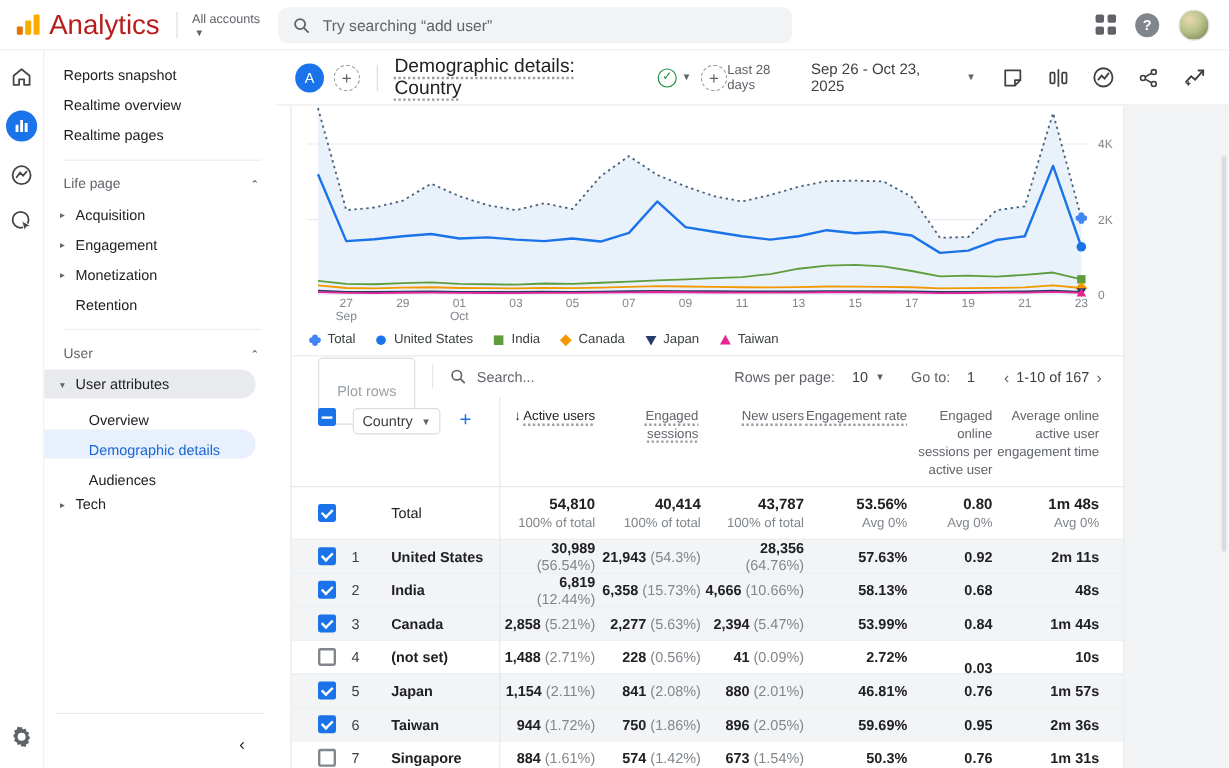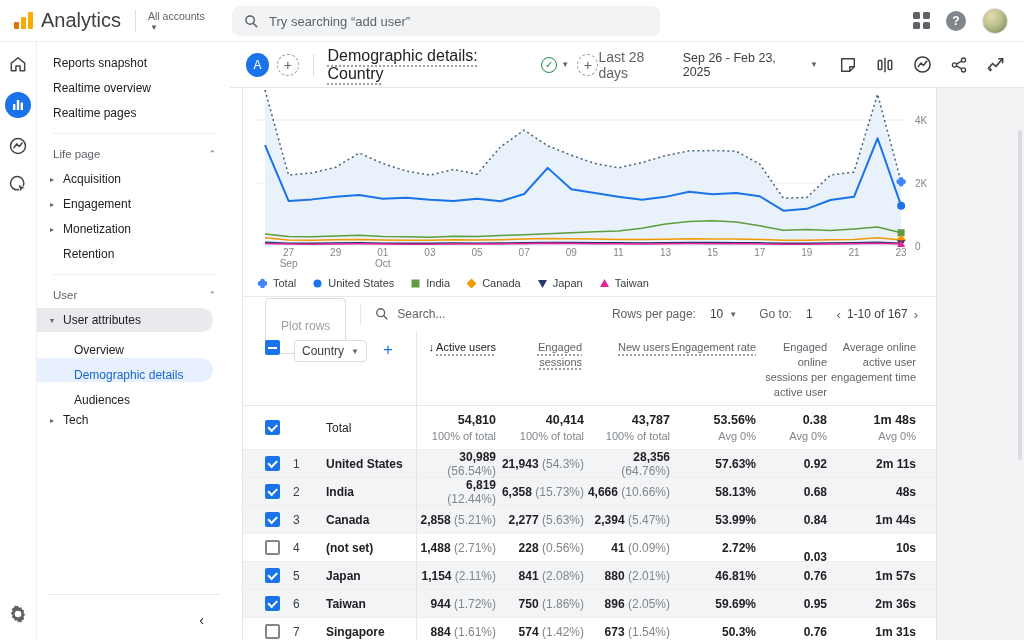--- a/index.html
+++ b/index.html
@@ -7,21 +7,21 @@
     font-family:"Liberation Sans","DejaVu Sans",sans-serif; color:#202124; }
   .app{width:1024px;height:640px;display:flex;flex-direction:column;position:relative;}
 
   
   .topbar{height:42px;display:flex;align-items:center;flex:none;background:#fff;border-bottom:1px solid #eceef0;padding-left:14px;position:relative;z-index:5;}
   .logo{display:flex;align-items:flex-end;gap:2px;margin-right:8px;}
   .logo .b{width:5px;border-radius:1px;background:#f9ab00;}
   .logo .b1{height:7px;background:#e37400;}
   .logo .b2{height:12px;}
   .logo .b3{height:17px;}
-  .brand-name{font-size:20px;color:#404040;margin-right:14px;}
+  .brand-name{font-size:23px;color:#b91c1c;margin-right:14px;}
   .vsep{width:1px;height:22px;background:#dadce0;margin-right:12px;}
   .accounts{display:flex;flex-direction:column;align-items:flex-start;background:none;border:none;cursor:pointer;font-family:inherit;}
   .accounts .lbl{font-size:10.5px;color:#5f6368;}
   .accounts .caret{font-size:8px;color:#5f6368;margin-top:1px;margin-left:2px;}
   .searchbar{position:absolute;left:232px;top:6px;width:428px;height:30px;background:#f1f3f4;border-radius:8px;display:flex;align-items:center;padding:0 12px;gap:10px;}
   .searchbar .ph{font-size:13px;color:#5f6368;}
   .top-actions{margin-left:auto;display:flex;align-items:center;gap:16px;padding-right:16px;}
   .appgrid{display:grid;grid-template-columns:7px 7px;grid-gap:3px;}
   .appgrid span{width:7px;height:7px;background:#5f6368;border-radius:1.5px;}
   .help{width:20px;height:20px;border-radius:50%;background:#80868b;color:#fff;font-size:12px;display:flex;align-items:center;justify-content:center;font-weight:700;}
@@ -53,21 +53,21 @@
   .main{flex:1;display:flex;flex-direction:column;min-width:0;}
   .report-header{height:46px;flex:none;border-bottom:1px solid #e4e6e8;display:flex;align-items:center;padding:0 14px 0 16px;background:#fff;}
   .prop-chip{width:24px;height:24px;border-radius:50%;background:#1a73e8;color:#fff;font-size:12px;display:flex;align-items:center;justify-content:center;}
   .dash-plus{width:22px;height:22px;border-radius:50%;border:1px dashed #9aa0a6;color:#5f6368;font-size:14px;display:flex;align-items:center;justify-content:center;margin-left:8px;cursor:pointer;background:#fff;}
   .hdr-vsep{width:1px;height:22px;background:#dadce0;margin:0 14px;}
   .rpt-title{font-size:16px;color:#202124;text-decoration:underline dotted 1.5px #9aa0a6;text-underline-offset:5px;cursor:pointer;}
   .chk-chip{display:flex;align-items:center;gap:4px;margin-left:10px;cursor:pointer;}
   .chk-circ{width:16px;height:16px;border-radius:50%;border:1.5px solid #1e8e3e;color:#1e8e3e;font-size:10px;display:flex;align-items:center;justify-content:center;font-weight:700;}
   .chk-chip .caret{font-size:8px;color:#5f6368;}
   .hdr-right{margin-left:auto;display:flex;align-items:center;gap:8px;}
-  .range-label{font-size:14px;color:#5f6368;}
+  .range-label{font-size:11px;color:#5f6368;}
   .range-dates{font-size:12.5px;color:#3c4043;cursor:pointer;}
   .hdr-right .caret{font-size:8px;color:#5f6368;margin-right:8px;}
   .hicon{width:30px;height:30px;display:flex;align-items:center;justify-content:center;cursor:pointer;border-radius:50%;}
 
   .content{flex:1;position:relative;background:#fff;overflow:hidden;}
   .right-gutter{position:absolute;top:0;right:0;bottom:0;width:87px;background:#f2f3f5;}
   .scroll-thumb{position:absolute;right:2px;top:42px;width:4px;height:330px;border-radius:2px;background:#dadce0;}
   .card{position:absolute;left:12px;top:0;width:695px;bottom:-10px;border-left:1px solid #e4e6e8;border-right:1px solid #e4e6e8;background:#fff;}
 
   
@@ -250,21 +250,21 @@
         <button class="dash-plus">+</button>
         <span class="hdr-vsep"></span>
         <span class="rpt-title">Demographic details: Country</span>
         <span class="chk-chip">
           <span class="chk-circ">✓</span>
           <span class="caret">▼</span>
         </span>
         <button class="dash-plus">+</button>
         <div class="hdr-right">
           <span class="range-label">Last 28 days</span>
-          <span class="range-dates">Sep 26 - Feb 23, 2025</span>
+          <span class="range-dates">Sep 26 - Oct 23, 2025</span>
           <span class="caret">▼</span>
           <span class="hicon">
               <svg width="18" height="18" viewBox="0 0 20 20">
                 <path d="M3 3 H17 V12 L12 17 H3 Z" fill="none" stroke="#3c4043" stroke-width="1.6" stroke-linejoin="round"></path>
                 <path d="M12 17 V12 H17" fill="none" stroke="#3c4043" stroke-width="1.6" stroke-linejoin="round"></path>
               </svg>
             </span>
           <span class="hicon">
               <svg width="18" height="18" viewBox="0 0 20 20">
                 <line x1="10" y1="2" x2="10" y2="18" stroke="#3c4043" stroke-width="1.6"></line>
@@ -441,21 +441,21 @@
                   </div>
                   <div class="ncell" style="width: 86px;">
                     <div class="v">43,787</div>
                     <div class="sub">100% of total</div>
                   </div>
                   <div class="ncell" style="width: 86px;">
                     <div class="v">53.56%</div>
                     <div class="sub">Avg 0%</div>
                   </div>
                   <div class="ncell" style="width: 71px;">
-                    <div class="v">0.38</div>
+                    <div class="v">0.80</div>
                     <div class="sub">Avg 0%</div>
                   </div>
                   <div class="ncell" style="width: 89px;">
                     <div class="v">1m 48s</div>
                     <div class="sub">Avg 0%</div>
                   </div>
                 </div>
             </div>
             <div id="rows">
                 <div class="trow sel">

